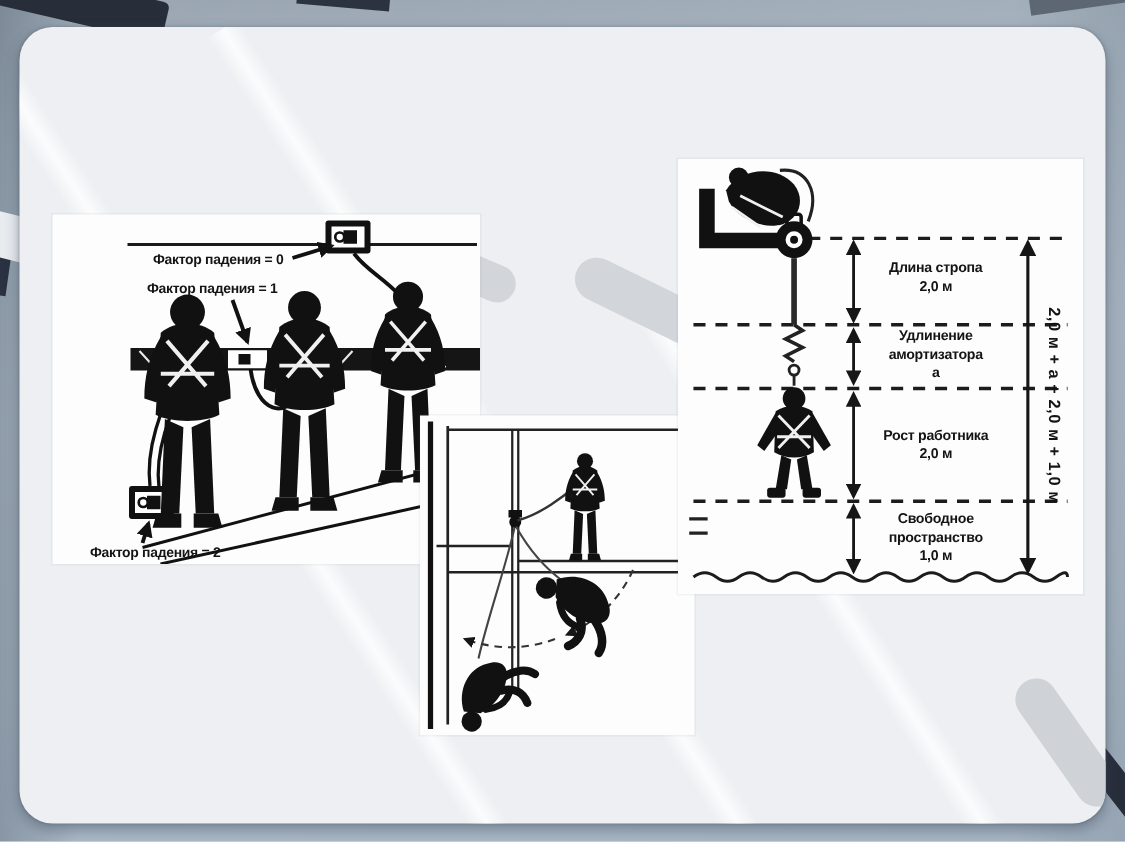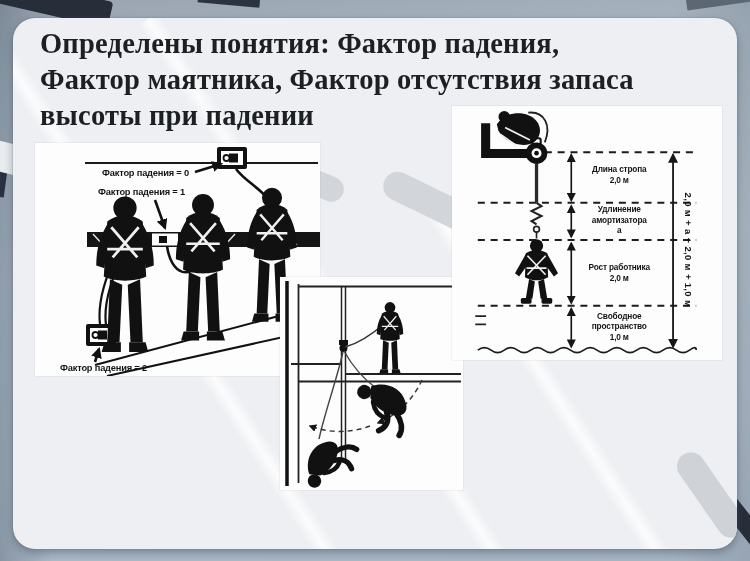--- a/index.html
+++ b/index.html
@@ -34,21 +34,21 @@
 
   
   .title{position:absolute;left:27px;top:8px;width:680px;
     font-family:"Liberation Serif","DejaVu Serif",serif;font-weight:700;
     font-size:28.5px;line-height:36px;color:#1d2023;letter-spacing:.2px;}
 
   
   .fig{position:absolute;background:#fdfdfe;box-shadow:0 0 0 1px rgba(120,128,140,.08);}
   .fig-left{left:22px;top:125px;width:265px;height:233px;padding-left:20px;}
   .fig-mid{left:267px;top:259px;width:183px;height:213px;}
-  .fig-right{left:439px;top:88px;width:270px;height:254px;}
+  .fig-right{left:439px;top:88px;width:270px;height:290px;}
   .fig svg{display:block;width:100%;height:100%;}
 
   .dlabel{font:700 9.3px "Liberation Sans","DejaVu Sans",sans-serif;fill:#141414;letter-spacing:-.2px;}
   .zlabel{font:700 10px "Liberation Sans","DejaVu Sans",sans-serif;fill:#141414;letter-spacing:-.2px;}
   .tlabel{font:700 11.5px "Liberation Sans","DejaVu Sans",sans-serif;fill:#141414;letter-spacing:.4px;}
 </style>
 </head>
 <body>
 
 <div class="stage">
@@ -63,25 +63,20 @@
   </div>
 
   <div class="panel">
     <div class="pstreak s1"></div>
     <div class="pstreak s2"></div>
     <div class="pstreak s3"></div>
     <div class="cap cap1"></div>
     <div class="cap cap2"></div>
     <div class="cap cap3"></div>
 
-    <div class="title">
-      <div>Определены понятия: Фактор падения,</div>
-      <div>Фактор маятника, Фактор отсутствия запаса</div>
-      <div>высоты при падении</div>
-    </div>
 
     <svg width="0" height="0" style="position:absolute" aria-hidden="true">
       <defs>
         <marker id="arr" viewBox="0 0 10 10" refX="8" refY="5" markerWidth="5.5" markerHeight="5.5" orient="auto-start-reverse">
           <path d="M0,0 L10,5 L0,10 Z" fill="#161616"></path>
         </marker>
         <marker id="arrB" viewBox="0 0 10 10" refX="8" refY="5" markerWidth="4.2" markerHeight="4.2" orient="auto-start-reverse">
           <path d="M0,0 L10,5 L0,10 Z" fill="#111"></path>
         </marker>
         <g id="wkr" fill="#111">

